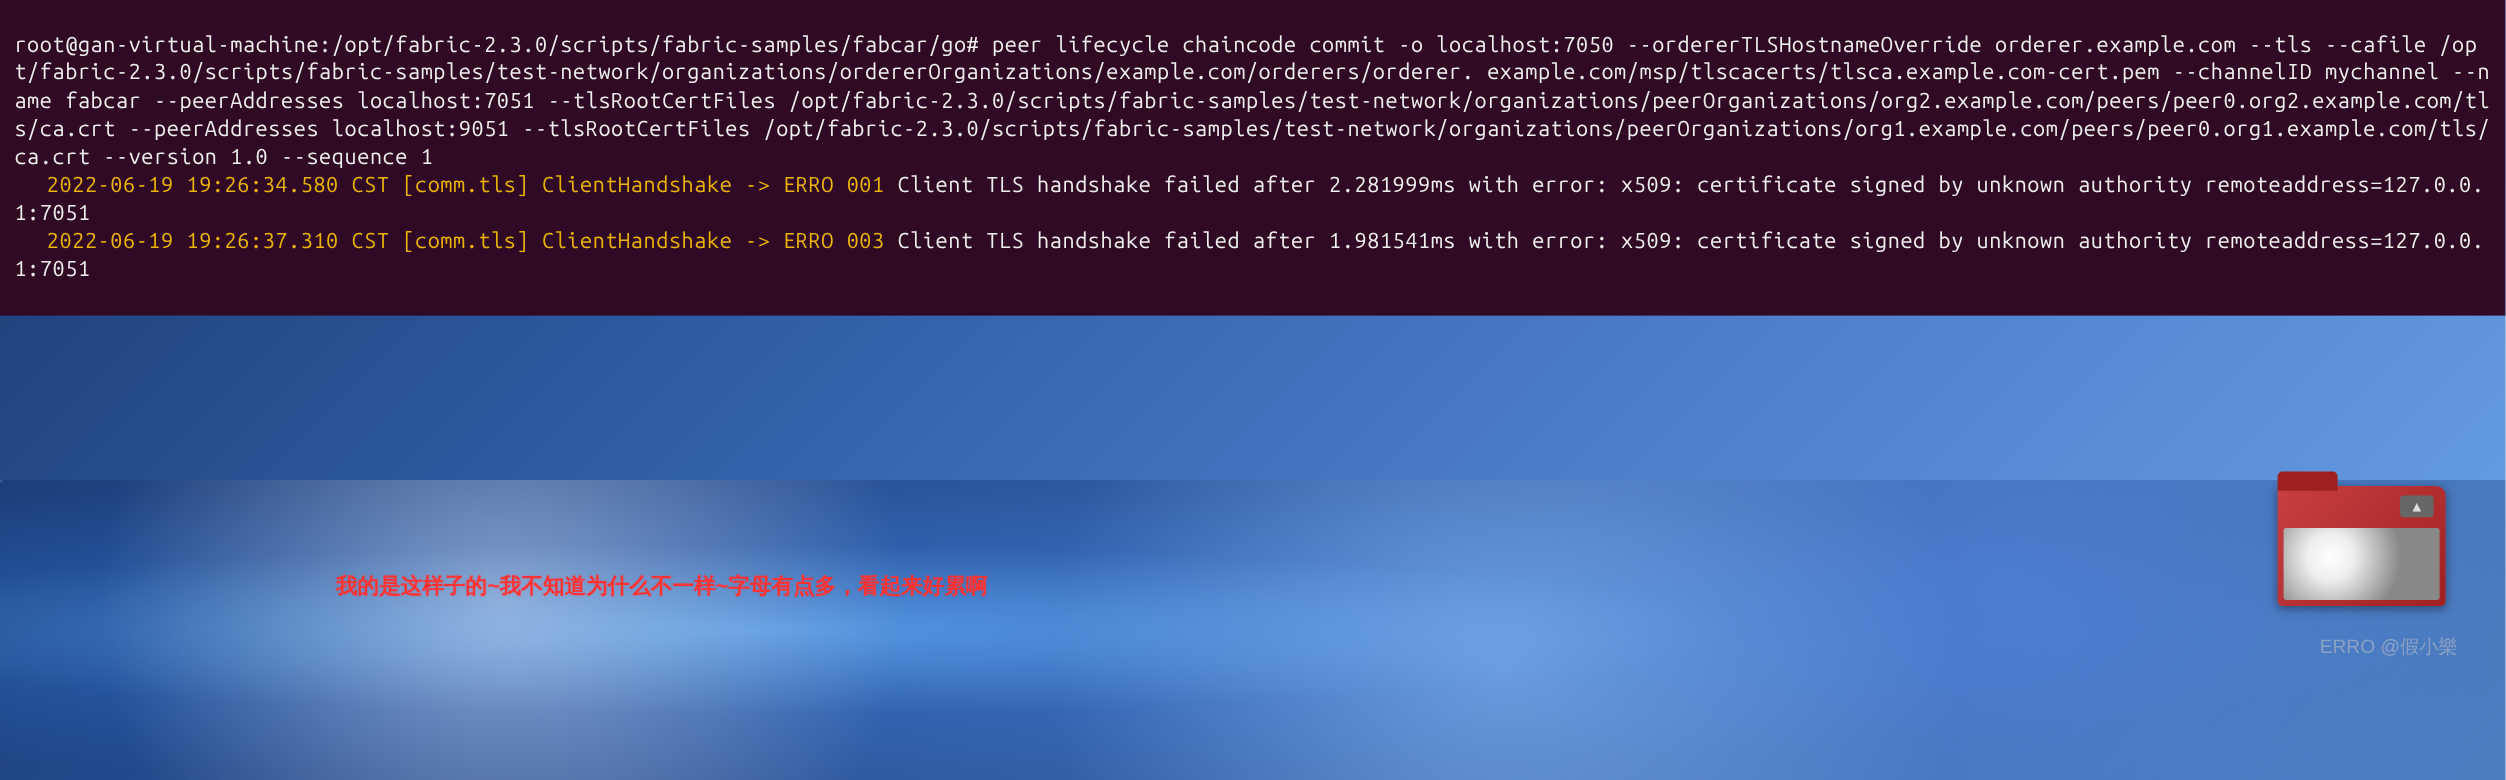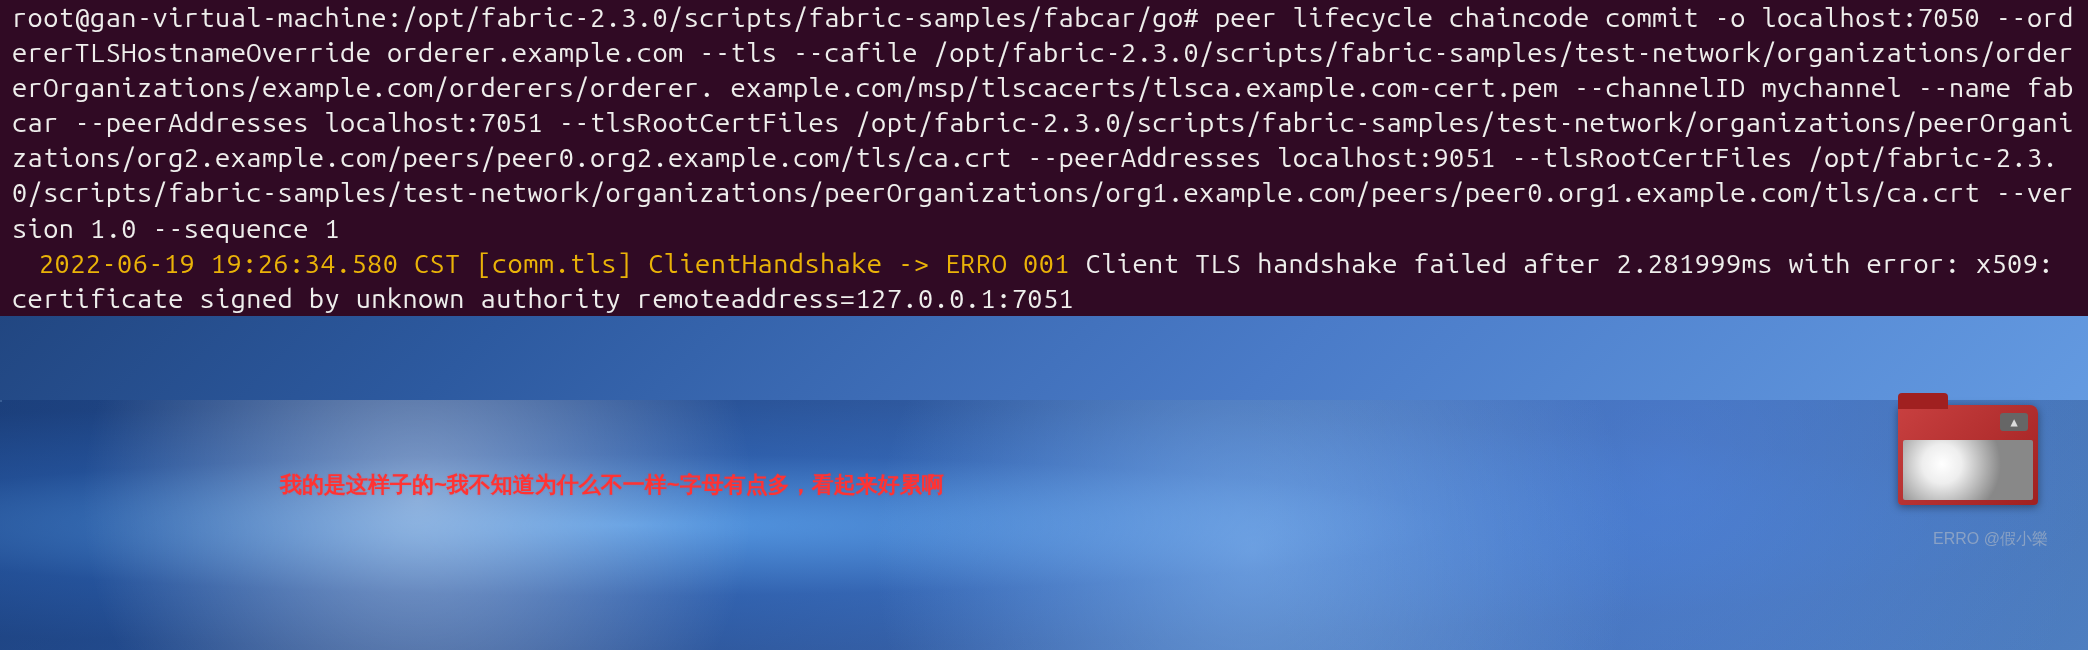--- a/index.html
+++ b/index.html
@@ -11,22 +11,22 @@
       width: 2088px;
       height: 650px;
       font-family: 'Ubuntu Mono', 'DejaVu Sans Mono', 'Courier New', monospace;
       background: linear-gradient(135deg, #1a3a6e 0%, #2d5aa0 30%, #4a7bc8 60%, #6ba3e8 100%);
       overflow: hidden;
       position: relative;
     }
     .terminal {
       background: #300a24;
       width: 100%;
-      padding: 0 12px;
-      font-size: 27px;
+      padding: 26px 12px;
+      font-size: 18px;
       line-height: 1.3;
       color: #eeeeec;
       font-weight: normal;
       letter-spacing: 0.5px;
       position: relative;
       z-index: 2;
     }
     .terminal-line {
       white-space: pre-wrap;
       word-break: break-all;
@@ -68,21 +68,21 @@
     .network-lines::after {
       content: '';
       position: absolute;
       border: 1px solid rgba(180, 220, 255, 0.4);
     }
     .annotation {
       position: absolute;
       bottom: 150px;
       left: 280px;
       font-family: 'Microsoft YaHei', 'SimHei', sans-serif;
-      font-size: 22px;
+      font-size: 18px;
       color: #ff3333;
       font-weight: bold;
       z-index: 3;
       text-shadow: 0 0 2px rgba(255,50,50,0.3);
     }
     .folder-icon {
       position: absolute;
       bottom: 135px;
       right: 50px;
       width: 140px;
@@ -143,20 +143,21 @@
       color: rgba(200, 200, 200, 0.5);
       z-index: 3;
     }
   </style>
 </head>
 <body>
 
 <div class="terminal">
   <div class="terminal-line"><span class="prompt">root@gan-virtual-machine:/opt/fabric-2.3.0/scripts/fabric-samples/fabcar/go# </span><span class="command">peer lifecycle chaincode commit -o localhost:7050 --ordererTLSHostnameOverride orderer.example.com --tls --cafile /opt/fabric-2.3.0/scripts/fabric-samples/test-network/organizations/ordererOrganizations/example.com/orderers/orderer. example.com/msp/tlscacerts/tlsca.example.com-cert.pem --channelID mychannel --name fabcar --peerAddresses localhost:7051 --tlsRootCertFiles /opt/fabric-2.3.0/scripts/fabric-samples/test-network/organizations/peerOrganizations/org2.example.com/peers/peer0.org2.example.com/tls/ca.crt --peerAddresses localhost:9051 --tlsRootCertFiles /opt/fabric-2.3.0/scripts/fabric-samples/test-network/organizations/peerOrganizations/org1.example.com/peers/peer0.org1.example.com/tls/ca.crt --version 1.0 --sequence 1</span></div>
   <div class="terminal-line"><span class="error-highlight">2022-06-19 19:26:34.580 CST [comm.tls] ClientHandshake -&gt; ERRO 001</span><span> Client TLS handshake failed after 2.281999ms with error: x509: certificate signed by unknown authority remoteaddress=127.0.0.1:7051</span></div>
+  <div class="terminal-line"><span class="error-highlight">2022-06-19 19:26:37.310 CST [comm.tls] ClientHandshake -&gt; ERRO 003</span><span> Client TLS handshake failed after 1.981541ms with error: x509: certificate signed by unknown authority remoteaddress=127.0.0.1:7051</span></div>
 </div>
 
 <div class="desktop-area">
   <div class="network-lines"></div>
 </div>
 
 <div class="annotation">我的是这样子的~我不知道为什么不一样~字母有点多，看起来好累啊</div>
 
 <div class="folder-icon">
   <div class="folder-shape">

